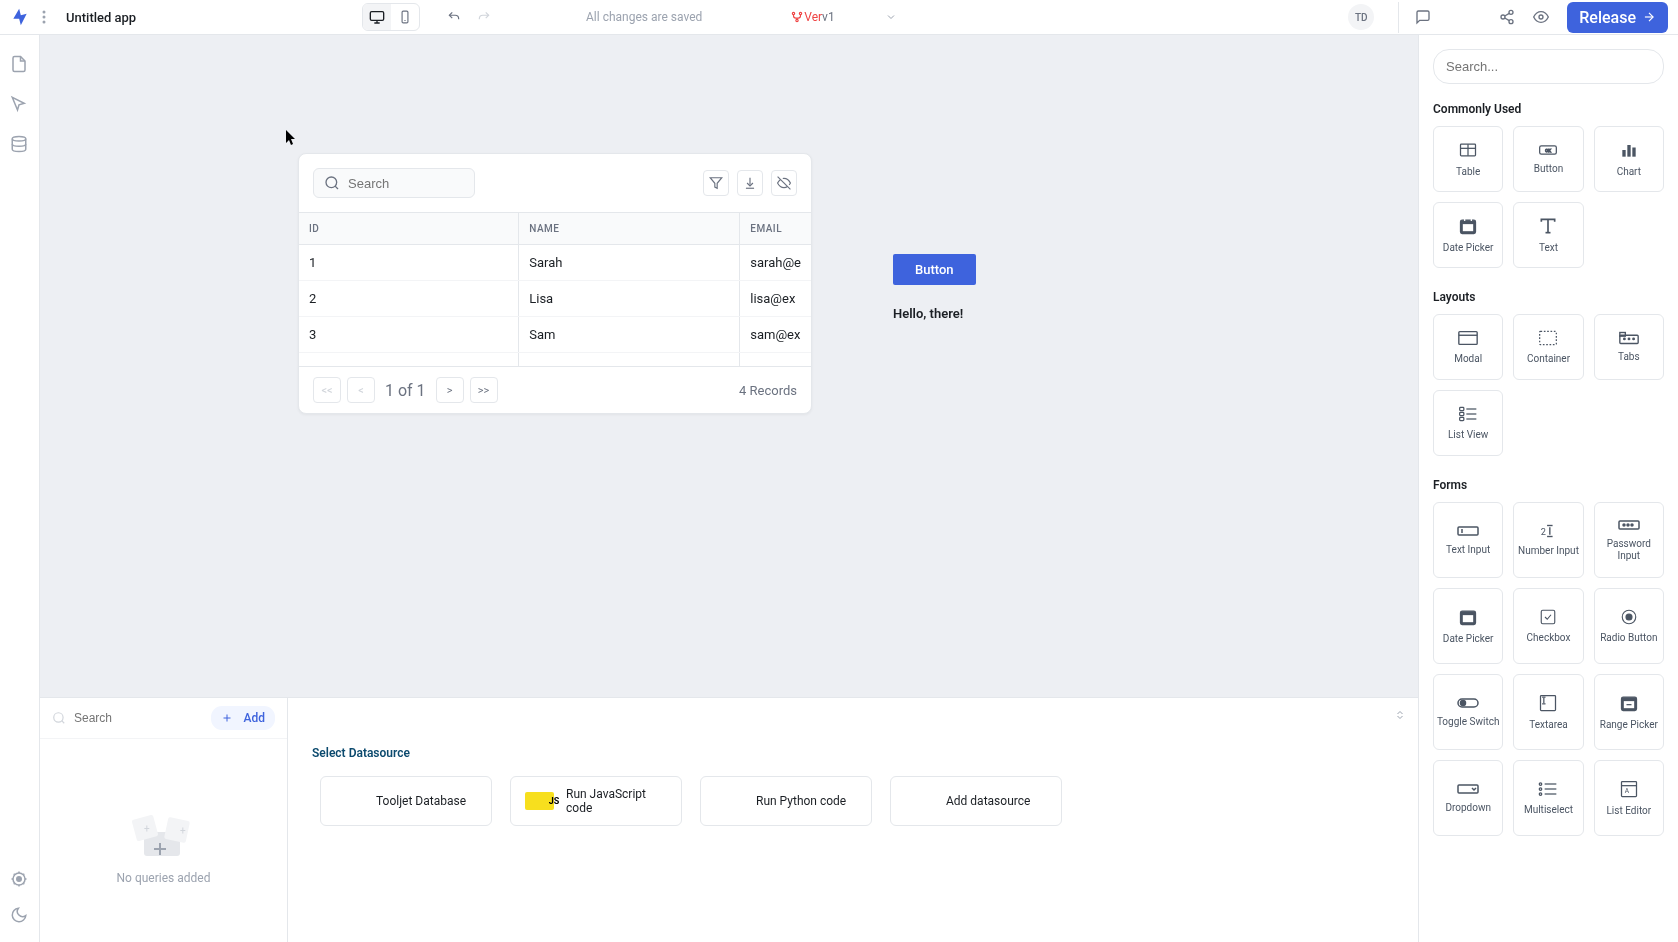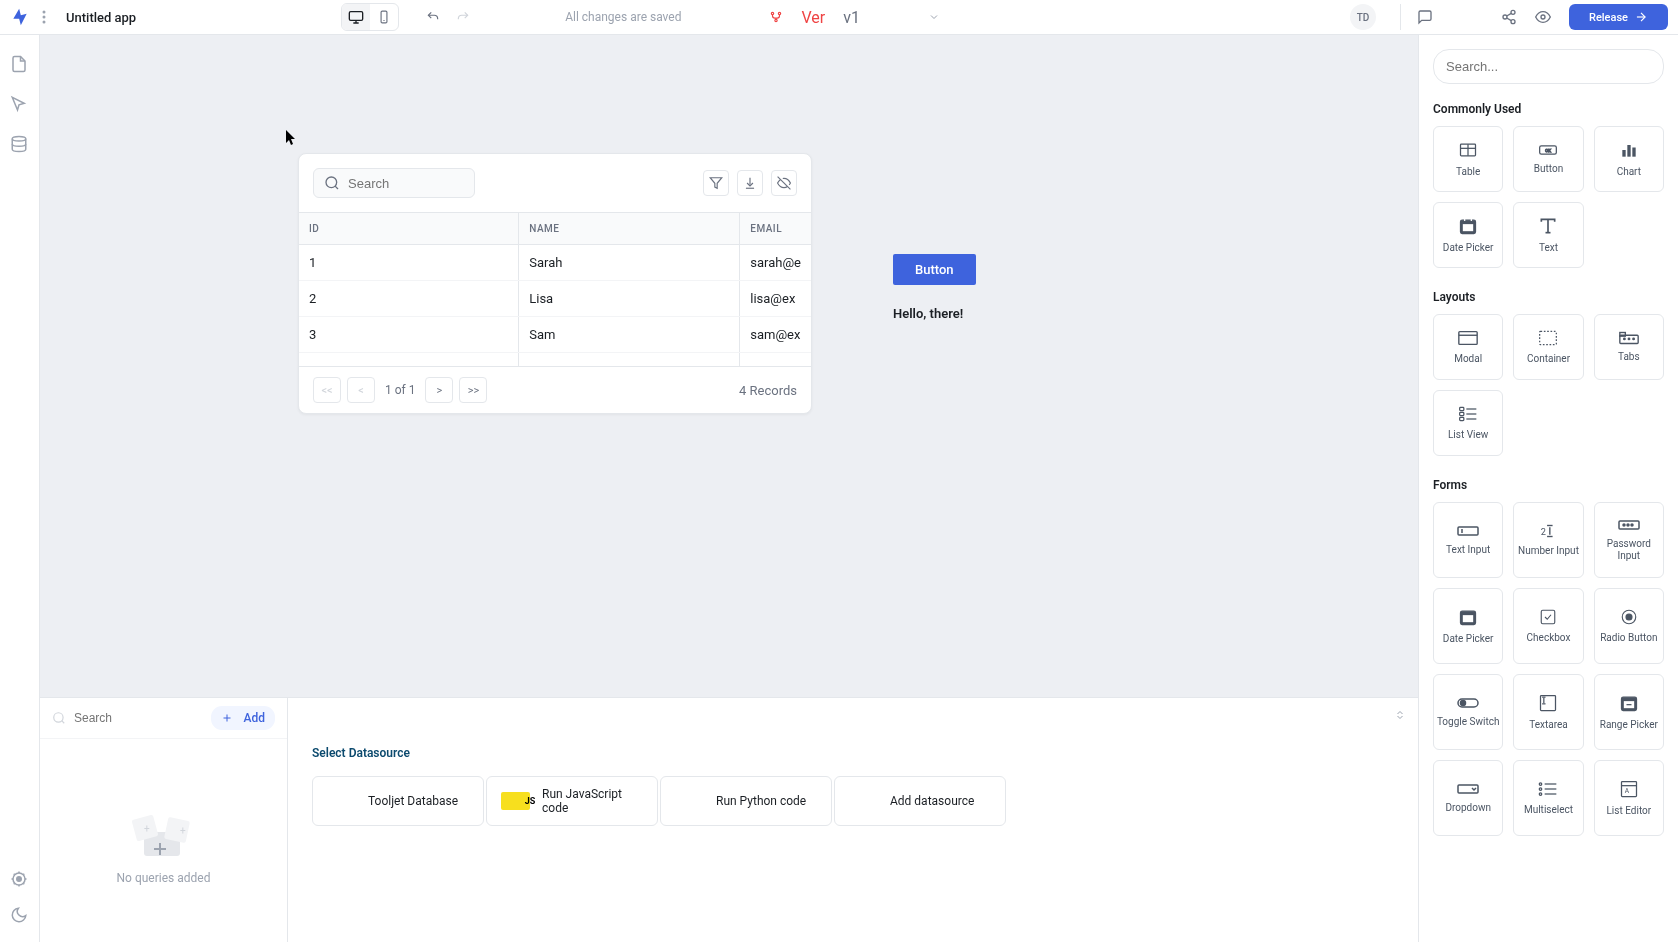--- a/index.html
+++ b/index.html
@@ -12,28 +12,28 @@
     .more-dots { color: #9ca3af; padding: 4px; cursor: pointer; }
     .app-title { font-size: 13px; font-weight: 500; color: #1b1f24; margin-left: 8px; }
     .topbar-center { display: flex; align-items: center; gap: 8px; margin-left: auto; margin-right: auto; }
     .device-toggle { display: flex; border: 1px solid #e4e7eb; border-radius: 6px; overflow: hidden; }
     .device-btn { width: 28px; height: 26px; display: flex; align-items: center; justify-content: center; color: #6b7280; cursor: pointer; }
     .device-btn.active { background: #f3f4f6; color: #1b1f24; }
     .undo-redo { display: flex; gap: 2px; margin-left: 12px; }
     .icon-btn { width: 28px; height: 26px; display: flex; align-items: center; justify-content: center; color: #6b7280; cursor: pointer; border-radius: 4px; }
     .icon-btn.disabled { color: #d1d5db; cursor: default; }
     .save-status { color: #9ca3af; font-size: 12px; margin-left: 80px; }
-    .version-badge { display: flex; align-items: center; gap: 18px; margin-left: 80px; font-size: 16px; cursor: pointer; }
+    .version-badge { display: flex; align-items: center; gap: 0; margin-left: 80px; font-size: 12px; cursor: pointer; }
     .version-icon { color: #ef4444; }
     .version-label { color: #ef4444; }
     .version-value { color: #6b7280; }
     .version-chevron { color: #9ca3af; margin-left: 50px; }
     .topbar-right { display: flex; align-items: center; gap: 8px; margin-left: auto; }
     .avatar { width: 26px; height: 26px; border-radius: 50%; background: #f3f4f6; color: #6b7280; font-size: 10px; display: flex; align-items: center; justify-content: center; font-weight: 500; }
-    .btn-release { background: #3e63dd; color: #fff; padding: 6px 20px; border-radius: 6px; font-size: 11px; font-weight: 500; display: flex; align-items: center; gap: 6px; cursor: pointer; }
+    .btn-release { background: #3e63dd; color: #fff; padding: 6px 12px; border-radius: 6px; font-size: 16px; font-weight: 500; display: flex; align-items: center; gap: 6px; cursor: pointer; }
     
     
     .main { display: flex; height: calc(942px - 35px); }
     
     
     .left-nav { width: 40px; border-right: 1px solid #e4e7eb; display: flex; flex-direction: column; align-items: center; padding-top: 20px; gap: 20px; }
     .left-nav .nav-icon { width: 20px; height: 20px; color: #9ca3af; cursor: pointer; }
     .left-nav-bottom { margin-top: auto; display: flex; flex-direction: column; gap: 16px; padding-bottom: 16px; align-items: center; }
     
     
@@ -56,21 +56,21 @@
     .data-table tbody tr:last-child td { border-bottom: none; }
     .data-table th, .data-table td { border-right: 1px solid #e4e7eb; }
     .data-table th:last-child, .data-table td:last-child { border-right: none; }
     .col-id { width: 231px; }
     .col-name { width: 231px; }
     .col-email { width: 52px; overflow: hidden; white-space: nowrap; }
     .table-body-scroll { max-height: 155px; overflow: hidden; border-bottom: 1px solid #e4e7eb; }
     .table-footer { display: flex; align-items: center; padding: 10px 14px; gap: 6px; }
     .page-btn { width: 28px; height: 26px; border: 1px solid #e4e7eb; border-radius: 4px; display: flex; align-items: center; justify-content: center; color: #6b7280; cursor: pointer; font-size: 11px; }
     .page-btn.disabled { color: #d1d5db; }
-    .page-info { font-size: 12px; color: #6b7280; margin: 0 4px; }
+    .page-info { font-size: 16px; color: #6b7280; margin: 0 4px; }
     .records-count { margin-left: auto; font-size: 13px; color: #6b7280; }
     
     
     .button-widget { position: absolute; left: 835px; top: 201px; background: #3e63dd; color: #fff; padding: 8px 22px; border-radius: 2px; font-size: 13px; font-weight: 500; cursor: pointer; }
     
     
     .text-widget { position: absolute; left: 835px; top: 253px; font-size: 13px; color: #1b1f24; font-weight: 600; }
     
     
     .cursor-pointer { position: absolute; left: 228px; top: 77px; width: 12px; height: 16px; pointer-events: none; }
@@ -80,21 +80,21 @@
     .bottom-left { width: 248px; border-right: 1px solid #e4e7eb; display: flex; flex-direction: column; }
     .bottom-left-header { display: flex; align-items: center; padding: 8px 12px; border-bottom: 1px solid #f3f4f6; }
     .bottom-search { display: flex; align-items: center; gap: 8px; flex: 1; }
     .bottom-search input { border: none; outline: none; font-size: 12px; color: #9ca3af; width: 100%; }
     .add-btn { display: flex; align-items: center; gap: 11px; background: #f1f5ff; color: #3e63dd; padding: 5px 10px; border-radius: 11px; font-size: 12px; font-weight: 500; cursor: pointer; }
     .no-queries { flex: 1; display: flex; flex-direction: column; align-items: center; justify-content: center; color: #9ca3af; font-size: 12px; gap: 4px; }
     .no-queries-icon { width: 80px; height: 70px; position: relative; }
     .bottom-right { flex: 1; padding: 16px 24px; position: relative; }
     .collapse-icon { position: absolute; top: 10px; right: 12px; color: #9ca3af; cursor: pointer; font-size: 14px; }
     .ds-title { font-size: 12px; font-weight: 600; color: #0c4a6e; margin-bottom: 16px; margin-top: 32px; }
-    .ds-grid { display: flex; flex-wrap: wrap; gap: 2px; }
+    .ds-grid { display: flex; flex-wrap: wrap; gap: 18px; margin-left: 8px; }
     .ds-card { width: 172px; padding: 10px 14px; border: 1px solid #e4e7eb; border-radius: 6px; display: flex; align-items: center; gap: 12px; cursor: pointer; font-size: 12px; }
     .ds-icon { width: 18px; height: 18px; display: flex; align-items: center; justify-content: center; padding-left: 29px; }
     
     
     .right-panel { width: 260px; border-left: 1px solid #e4e7eb; padding: 14px 14px; overflow-y: auto; }
     .rp-search { border: 1px solid #e4e7eb; border-radius: 16px; padding: 9px 12px; color: #9ca3af; font-size: 13px; margin-bottom: 18px; }
     .rp-search input { border:none; outline:none; width:100%; font-size:13px; background:transparent; }
     .rp-section-title { font-size: 12px; font-weight: 600; color: #1b1f24; margin-bottom: 10px; }
     .rp-grid { display: grid; grid-template-columns: repeat(3, 1fr); gap: 10px 10px; margin-bottom: 22px; }
     .rp-item { border: 1px solid #e4e7eb; border-radius: 6px; height: 66px; display: flex; flex-direction: column; align-items: center; justify-content: center; gap: 6px; cursor: pointer; }

